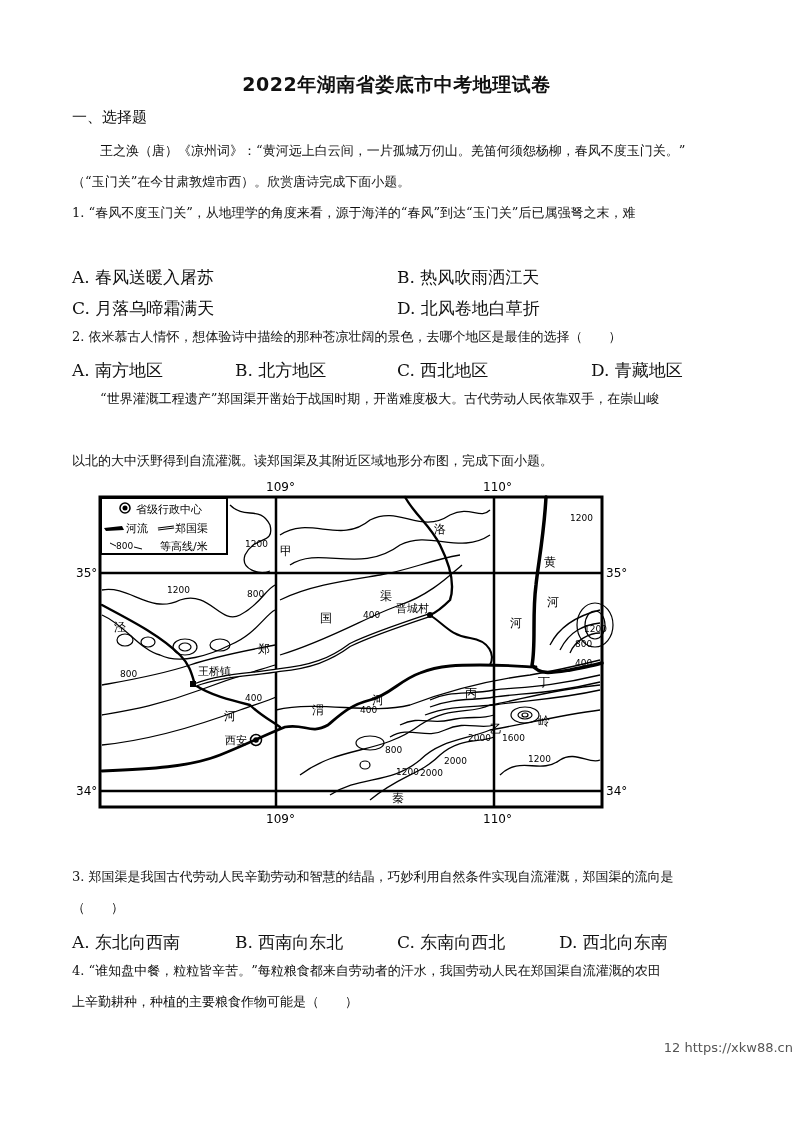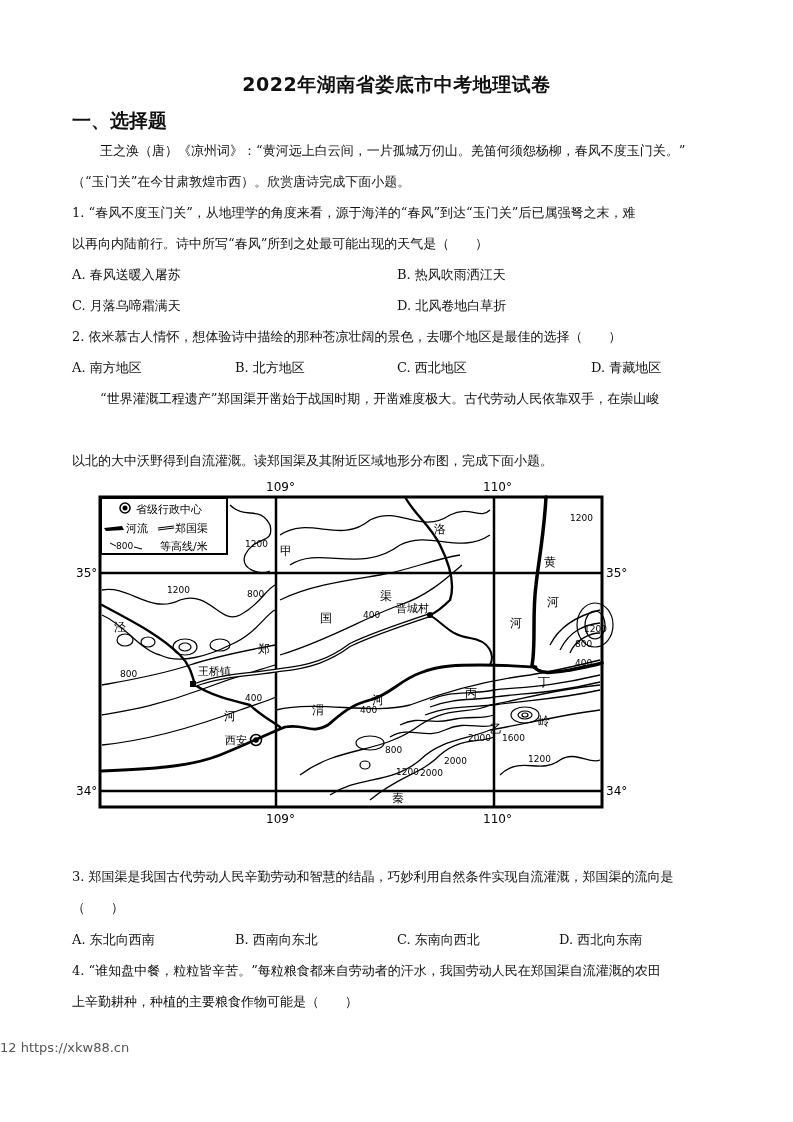--- a/index.html
+++ b/index.html
@@ -2,41 +2,40 @@
 <html><head>
 <meta charset="utf-8">
 <style>
   html, body { margin: 0; padding: 0; background: #ffffff; }
   body { width: 793px; height: 1122px; position: relative; overflow: hidden;
          font-family: "DejaVu Serif", "Liberation Serif", serif; color: #111; }
   .page { position: absolute; left: 0; top: 0; width: 793px; height: 938px; }
   .title { position: absolute; top: 72px; left: 0; width: 793px; text-align: center;
            font-family: "DejaVu Sans", sans-serif; font-weight: bold; font-size: 19px; letter-spacing: 0.5px; }
   .section { position: absolute; top: 108px; left: 72px; font-family: "DejaVu Sans", sans-serif;
-             font-weight: bold; font-size: 19px; }
+             font-weight: normal; font-size: 15px; }
   .line { position: absolute; font-size: 13px; white-space: nowrap; }
-  .opt { position: absolute; font-size: 13px; white-space: nowrap; }
-  .footer { position: absolute; top: 1040px; left: 0; width: 793px; text-align: left;
+  .opt { position: absolute; font-size: 17px; white-space: nowrap; }
+  .footer { position: absolute; top: 1040px; left: 0; width: 793px; text-align: right;
             font-family: "DejaVu Sans", sans-serif; font-size: 13px; color: #555; }
   .map { position: absolute; left: 70px; top: 475px; width: 660px; height: 355px; }
   .map svg { width: 100%; height: 100%; }
   .map text { font-family: "DejaVu Sans", sans-serif; }
 </style>
 </head>
 <body>
 
 <div class="page">
   <div class="title">2022年湖南省娄底市中考地理试卷</div>
   <div class="section">一、选择题</div>
 
   <div class="line" style="top:142px;left:100px;">王之涣（唐）《凉州词》：“黄河远上白云间，一片孤城万仞山。羌笛何须怨杨柳，春风不度玉门关。”</div>
   <div class="line" style="top:173px;left:72px;">（“玉门关”在今甘肃敦煌市西）。欣赏唐诗完成下面小题。</div>
 
   <div class="line" style="top:204px;left:72px;">1. “春风不度玉门关”，从地理学的角度来看，源于海洋的“春风”到达“玉门关”后已属强弩之末，难</div>
-  <div class="line" style="top:235px;left:72px;">以再向内陆前行。诗中所写“春风”所到之处最可能出现的天气是（　　）</div>
   <div class="opt" style="top:266px;left:72px;">A. 春风送暖入屠苏</div>
   <div class="opt" style="top:266px;left:397px;">B. 热风吹雨洒江天</div>
   <div class="opt" style="top:297px;left:72px;">C. 月落乌啼霜满天</div>
   <div class="opt" style="top:297px;left:397px;">D. 北风卷地白草折</div>
 
   <div class="line" style="top:328px;left:72px;">2. 依米慕古人情怀，想体验诗中描绘的那种苍凉壮阔的景色，去哪个地区是最佳的选择（　　）</div>
   <div class="opt" style="top:359px;left:72px;">A. 南方地区</div>
   <div class="opt" style="top:359px;left:235px;text-align:right;">B. 北方地区</div>
   <div class="opt" style="top:359px;left:397px;">C. 西北地区</div>
   <div class="opt" style="top:359px;left:559px;margin-left:32px;">D. 青藏地区</div>

